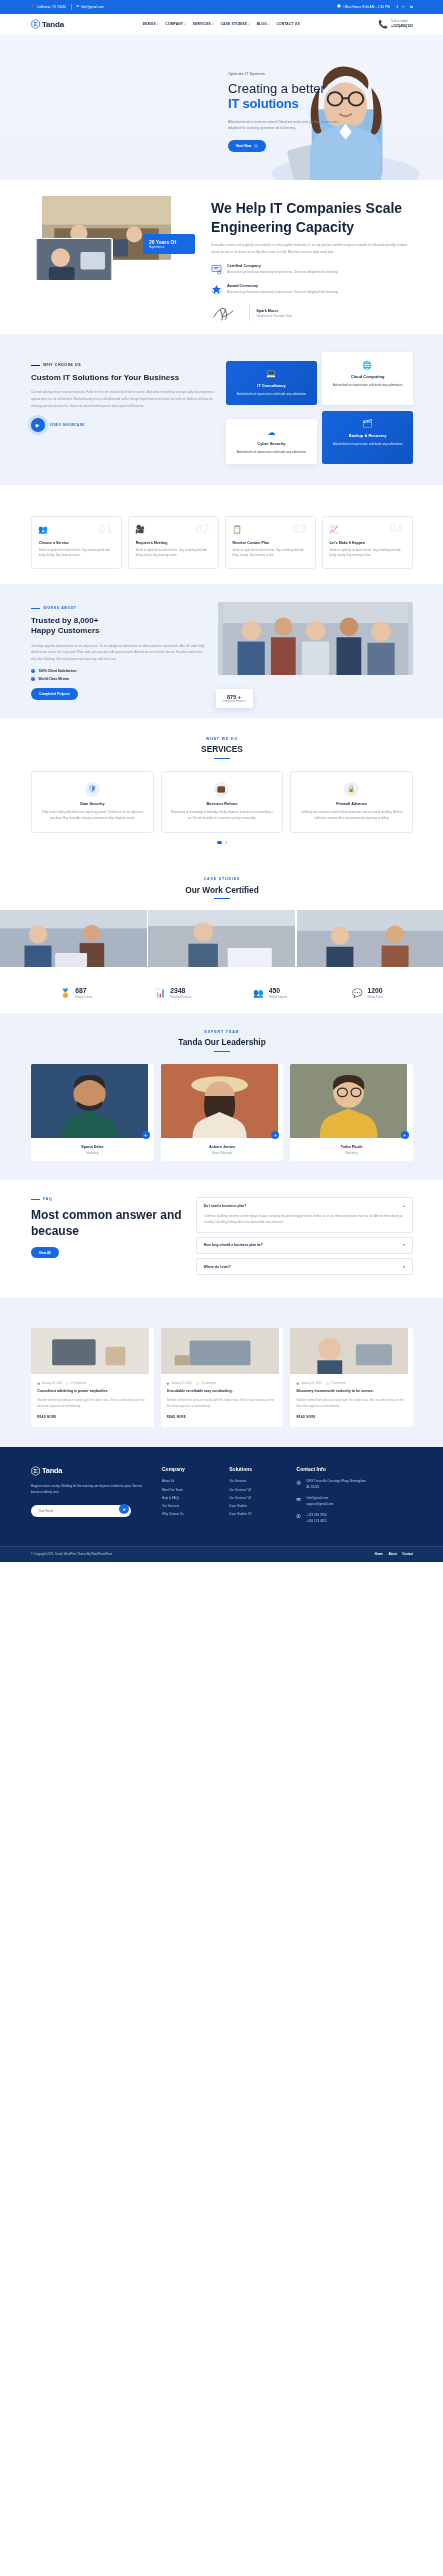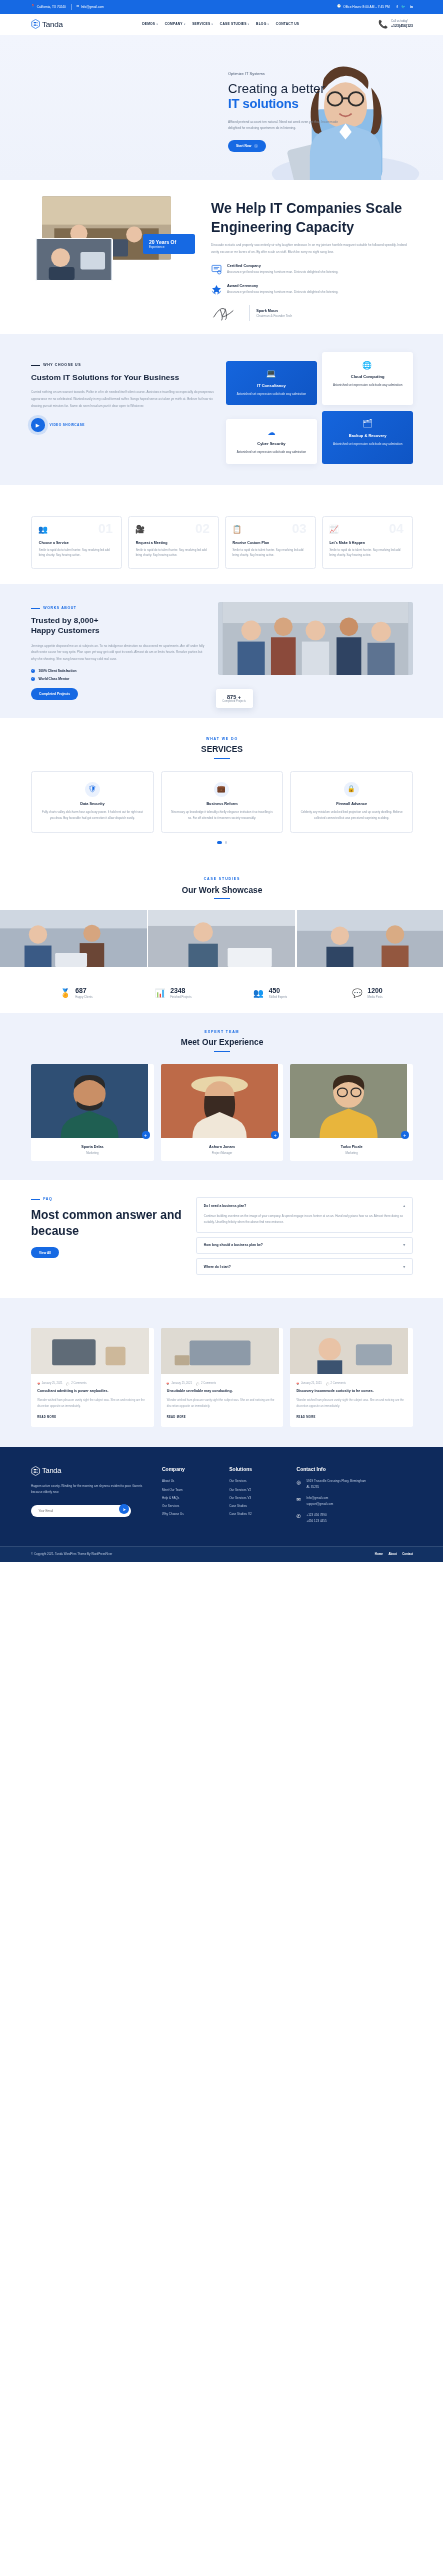--- a/index.html
+++ b/index.html
@@ -21,21 +21,21 @@
   .tb-social { display:flex; align-items:center; gap:3.7px; margin-left:2.5px; }
   .tb-social span { font-weight:bold; font-size:3.7px; }
   .ico { display:inline-block; line-height:1; }
 
   
   .header { background:#fff; height:21px; display:flex; align-items:center;
             box-shadow:0 0.6px 1.8px rgba(0,0,0,.05); }
   .header .container { display:flex; align-items:center; justify-content:space-between; }
   .brand { display:flex; align-items:center; gap:1.8px; }
   .brand-mark { width:9.2px; height:10px; flex:0 0 auto; }
-  .brand-name { font-size:8px; font-weight:normal; letter-spacing:-0.2px; color:#12243f; }
+  .brand-name { font-size:8px; font-weight:bold; letter-spacing:-0.2px; color:#12243f; }
   .nav { display:flex; align-items:center; gap:6.8px; }
   .nav a { font-size:3.3px; font-weight:bold; letter-spacing:0.2px; color:#12243f;
            text-decoration:none; display:flex; align-items:center; gap:1.2px; }
   .caret { font-size:2.5px; color:#6a7a90; }
   .hdr-right { display:flex; align-items:center; gap:2.5px; }
   .phone-ico { color:#1669e3; font-size:8px; }
   .hdr-call { line-height:1.35; }
   .hdr-call .l1 { font-size:2.8px; color:#6a7a90; }
   .hdr-call .l2 { font-size:3.5px; font-weight:bold; color:#12243f; }
 
@@ -561,21 +561,21 @@
       <div class="dots">
         <span class="dot on"></span>
         <span class="dot"></span>
       </div>
     </div>
   </div>
 
   <div class="sec" style="padding-bottom:6.2px">
     <div class="container center">
       <div class="sec-kicker">CASE STUDIES</div>
-      <div class="sec-title">Our Work Showcase</div>
+      <div class="sec-title">Our Work Certified</div>
       <div class="sec-rule"></div>
     </div>
     <div class="cases">
       <svg class="case-img photo" viewBox="0 0 240 93">
         <rect width="240" height="93" fill="#a9b4c2"></rect>
           <rect y="0" width="240" height="30" fill="#cfd7e1"></rect>
         <circle cx="62" cy="40" r="15" fill="#e9c3a6"></circle>
           <rect x="40" y="58" width="44" height="35" fill="#3a5a85"></rect>
         <circle cx="150" cy="38" r="14" fill="#d6a57f"></circle>
           <rect x="130" y="54" width="40" height="39" fill="#6b4636"></rect>
@@ -629,21 +629,21 @@
         <div class="t">Media Posts</div>
           </div>
       </div>
     </div>
   </div>
 
   <div class="team">
     <div class="container">
       <div class="center">
         <div class="sec-kicker">EXPERT TEAM</div>
-        <div class="sec-title">Meet Our Experience</div>
+        <div class="sec-title">Tanda Our Leadership</div>
         <div class="sec-rule"></div>
       </div>
       <div class="team-grid">
         <div class="member">
           <svg class="m-photo photo" viewBox="0 0 190 120">
             <rect width="190" height="120" fill="#2f4f74"></rect>
             <circle cx="95" cy="48" r="26" fill="#c98f66"></circle>
             <path d="M70 40 q25 -28 50 0 q2 -22 -25 -22 q-27 0 -25 22z" fill="#2b2b2b"></path>
             <path d="M74 60 q21 16 42 0 q2 14 -21 16 q-23 -2 -21 -16z" fill="#2b2b2b"></path>
             <path d="M95 76 l-30 12 q-17 8 -17 32 l94 0 q0 -24 -17 -32 z" fill="#1f5f52"></path>

